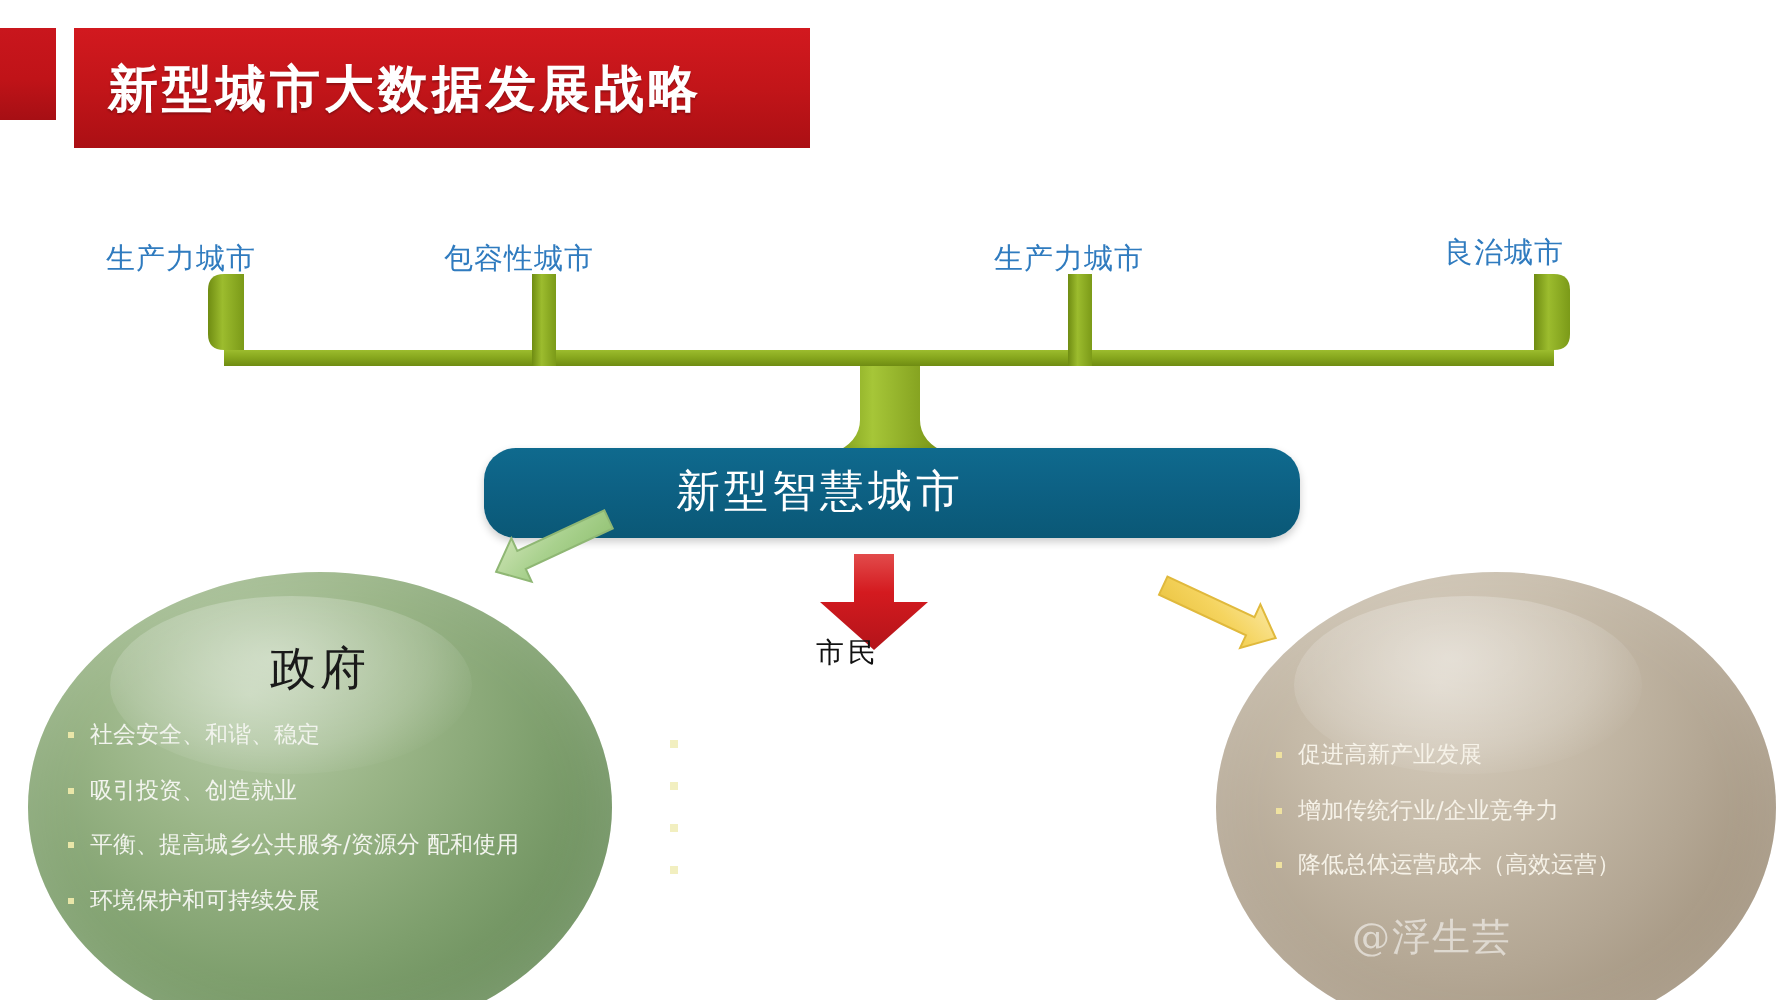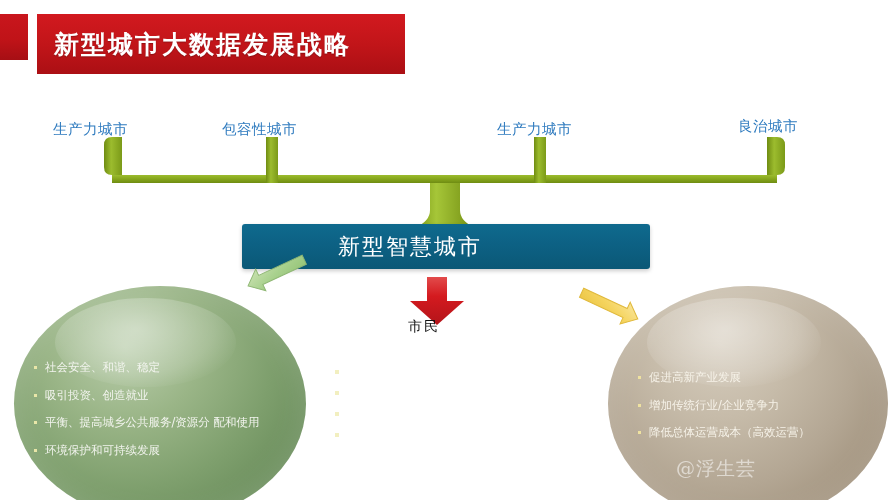--- a/index.html
+++ b/index.html
@@ -33,21 +33,21 @@
     letter-spacing:.5px;
   }
 
   
   .bracket{position:absolute;left:0;top:95px;width:889px;height:140px;pointer-events:none;}
 
   
   .core-box{
     position:absolute;left:242px;top:224px;width:408px;height:45px;
     background:linear-gradient(180deg,#0f6a8e 0%,#0d6184 45%,#0a5876 100%);
-    border-radius:3px;
+    border-radius:16px;
     box-shadow:0 2px 4px rgba(0,0,0,.20);
     display:flex;align-items:center;
   }
   .core-text{
     color:#ffffff;font-size:22px;letter-spacing:2px;white-space:nowrap;
     margin-left:96px;line-height:1;
   }
 
   
   .arrow-layer{position:absolute;left:0;top:0;width:889px;height:500px;pointer-events:none;}
@@ -115,21 +115,21 @@
 <div class="slide">
 
   <div class="title-accent"></div>
   <div class="title-bar">
     <span class="title-text">新型城市大数据发展战略</span>
   </div>
 
   <span class="branch-label" style="left:53px;top:120px;">生产力城市</span>
   <span class="branch-label" style="left:222px;top:120px;">包容性城市</span>
   <span class="branch-label" style="left:497px;top:120px;">生产力城市</span>
-  <span class="branch-label" style="left:722px;top:117px;margin-left:16px;">良治城市</span>
+  <span class="branch-label" style="left:722px;top:117px;">良治城市</span>
 
   <svg class="bracket" viewBox="0 0 889 140">
     <defs>
       <linearGradient id="gBarV" x1="0" y1="0" x2="0" y2="1">
         <stop offset="0%" stop-color="#9cbc2e"></stop>
         <stop offset="45%" stop-color="#88a81e"></stop>
         <stop offset="100%" stop-color="#6f8c12"></stop>
       </linearGradient>
       <linearGradient id="gStem" x1="0" y1="0" x2="1" y2="0">
         <stop offset="0%" stop-color="#6f8c12"></stop>
@@ -194,20 +194,21 @@
   <span class="citizen-label">市民</span>
   <div class="ghost-bullets">
     <span></span>
     <span></span>
     <span></span>
     <span></span>
   </div>
 
   <div class="ellipse ell-gov">
     <div class="gloss"></div>
+    <div class="ell-title gov">政府</div>
     <ul class="ell-list gov-list">
       <li>社会安全、和谐、稳定</li>
       <li>吸引投资、创造就业</li>
       <li>平衡、提高城乡公共服务/资源分 配和使用</li>
       <li>环境保护和可持续发展</li>
     </ul>
   </div>
 
   <div class="ellipse ell-ent">
     <div class="gloss"></div>

